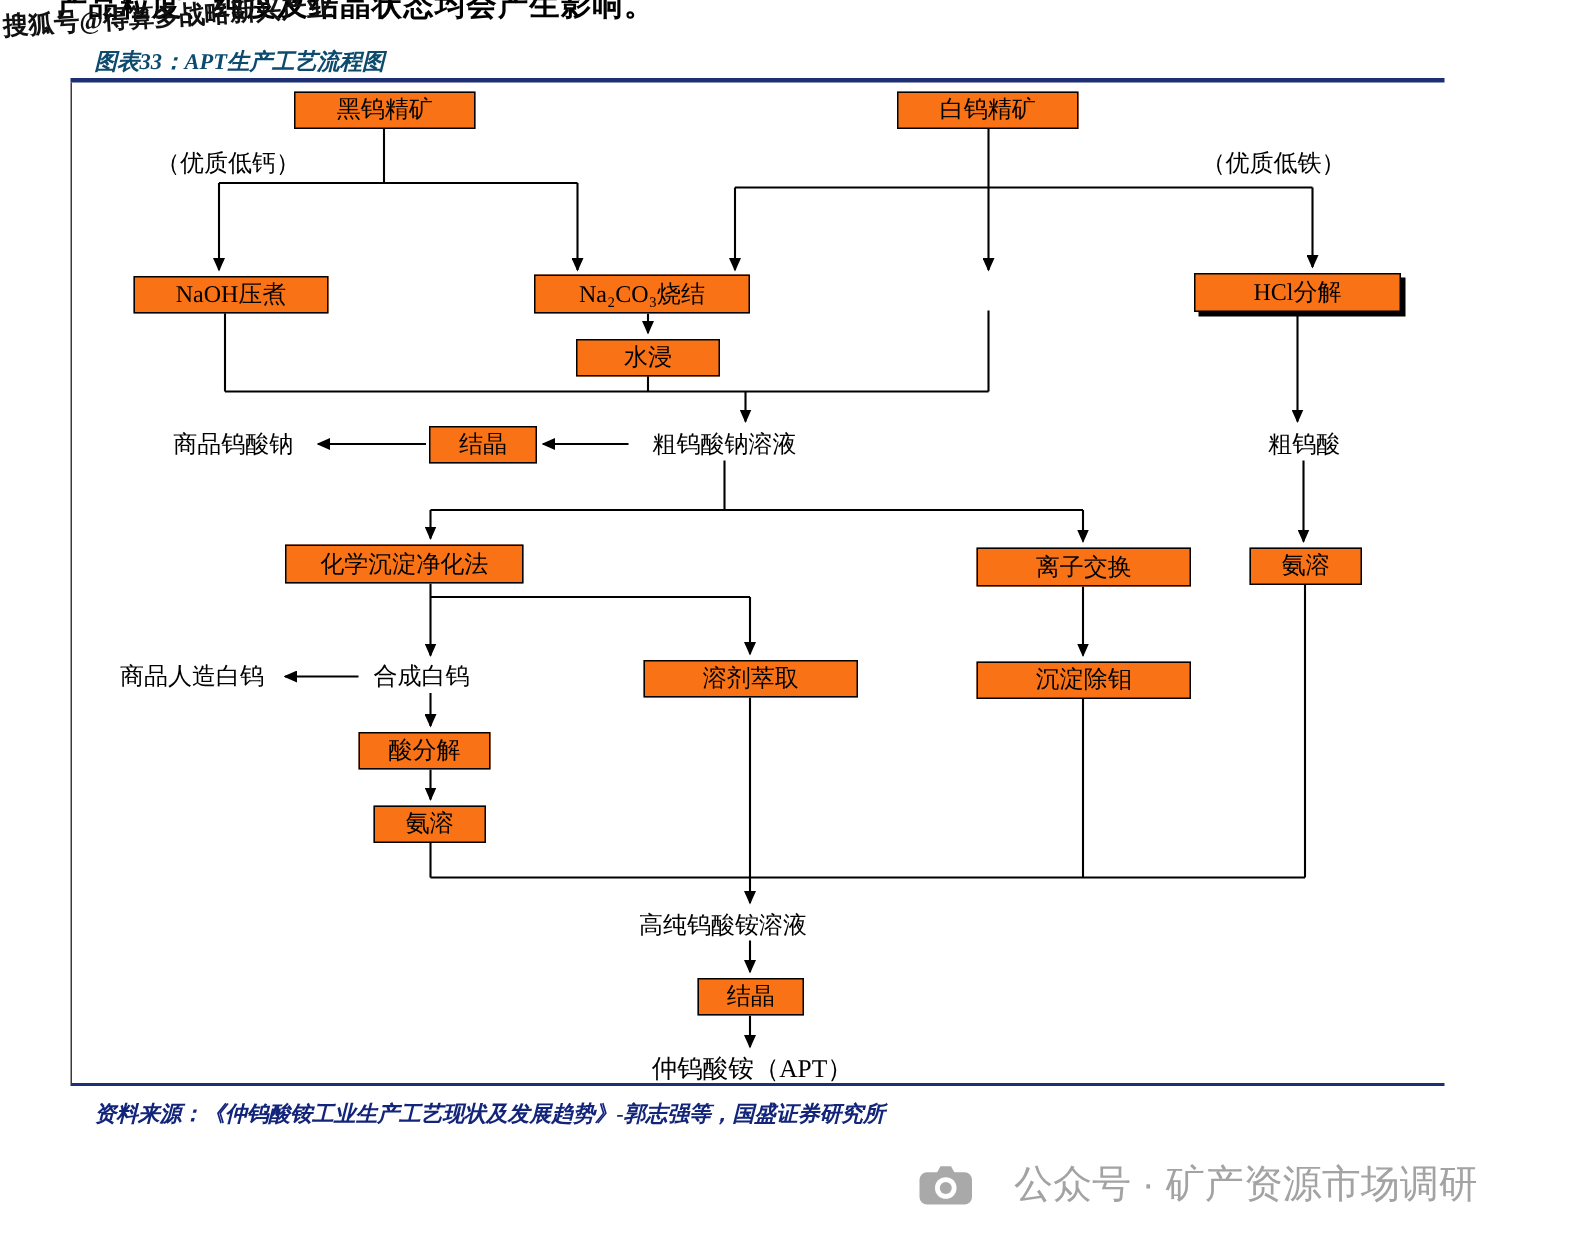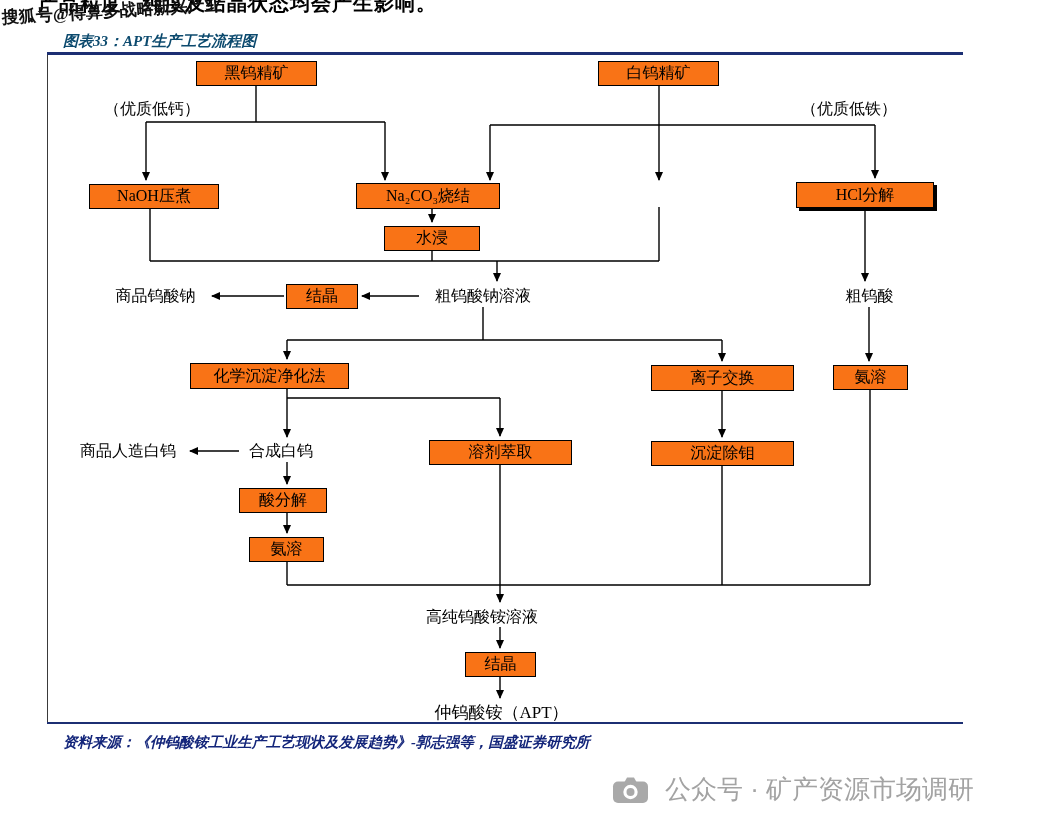--- a/index.html
+++ b/index.html
@@ -49,21 +49,21 @@
   .ftext.bold { font-weight: normal; font-size: 17px; }
 
   .source-note {
     position: absolute; left: 63px; top: 733px;
     font-size: 14.5px; font-weight: bold; font-style: italic;
     color: #13257a; white-space: nowrap;
   }
 
   .wm-bottom {
     position: absolute; left: 612px; top: 772px;
-    display: flex; align-items: center; gap: 16px;
+    display: flex; align-items: center; gap: 27px;
     color: #a3a3a3; font-size: 26px; white-space: nowrap;
     font-family: "Liberation Sans", sans-serif;
   }
 </style>
 </head>
 <body>
 
 <div class="page">
 
   <div class="top-text">产品粒度、纯度及结晶状态均会产生影响。</div>

